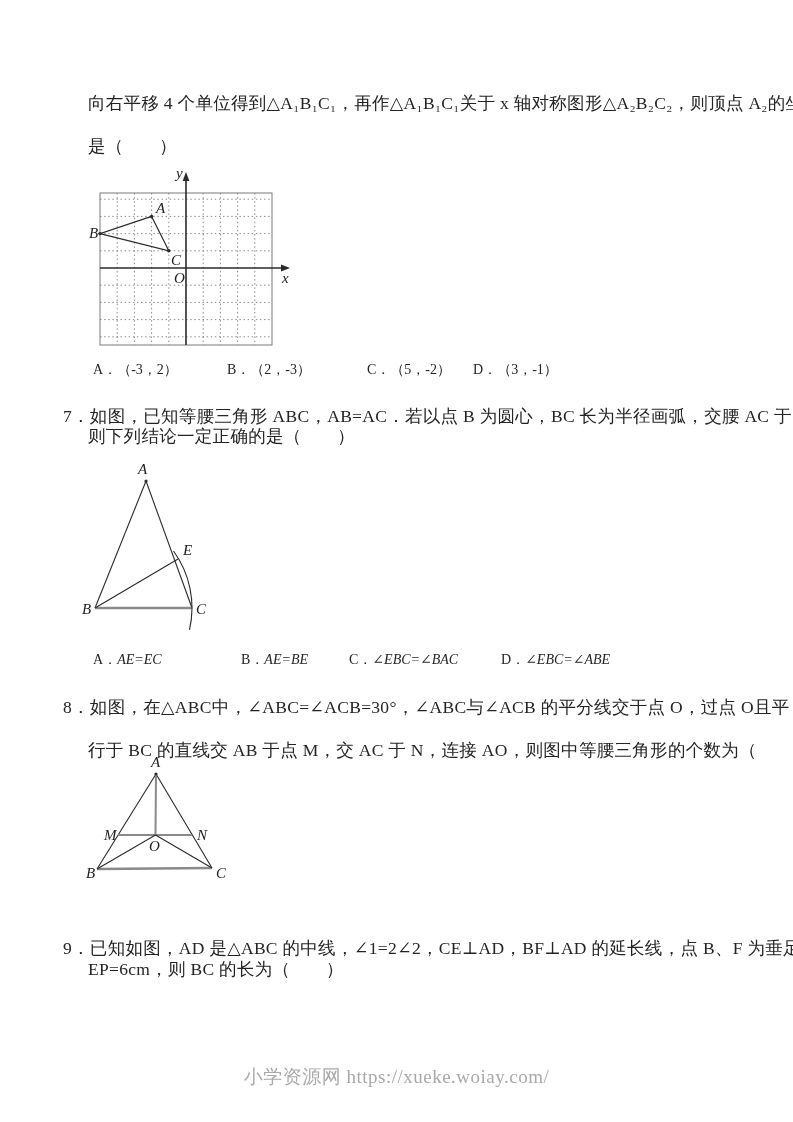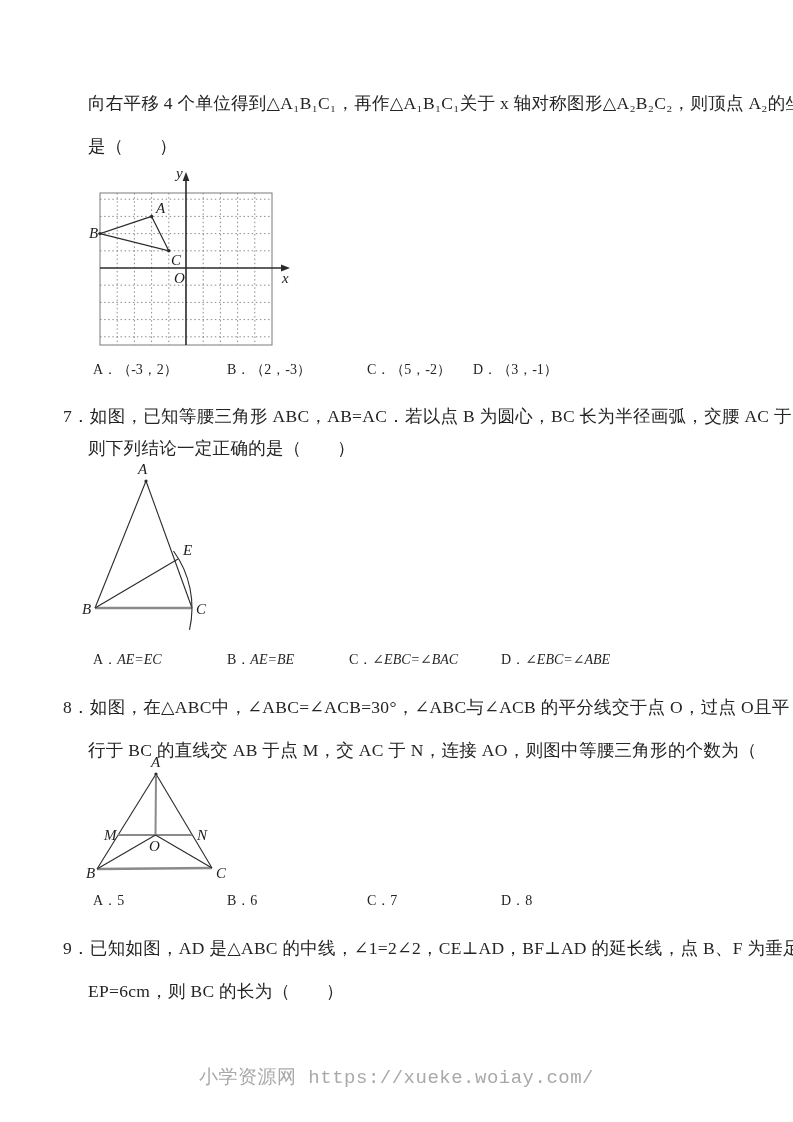--- a/index.html
+++ b/index.html
@@ -14,21 +14,21 @@
     position:absolute; font-size:17.5px; line-height:24px;
     white-space:nowrap; letter-spacing:0.3px;
   }
   .options-row { position:absolute; left:0; width:100%; height:26px; }
   .option { position:absolute; top:0; font-size:14px; white-space:nowrap; }
   .option .opt-text.math { font-style:italic; }
   .figure { position:absolute; }
   .fig-label { font-family:"Liberation Serif","DejaVu Serif",serif; font-style:italic; font-size:15px; fill:#1d1d1d; }
   .footer {
     position:absolute; left:0; width:100%; text-align:center;
-    font-family:Liberation Mono, monospace;
+    font-family:Liberation Serif, serif;
     font-size:19px; color:#a9a9a9; letter-spacing:0.5px;
   }
   svg { display:block; }
 </style>
 </head>
 <body>
 
 <div class="page">
 
   <div class="text-line" style="left:88px; top:91px">向右平移 4 个单位得到△A₁B₁C₁，再作△A₁B₁C₁关于 x 轴对称图形△A₂B₂C₂，则顶点 A₂的坐标</div>
@@ -81,40 +81,40 @@
   </div>
 
   <div class="options-row" style="top:361px">
     <span class="option" style="left:93px"><span class="opt-label">A．</span><span class="opt-text">（-3，2）</span></span>
     <span class="option" style="left:227px"><span class="opt-label">B．</span><span class="opt-text">（2，-3）</span></span>
     <span class="option" style="left:367px"><span class="opt-label">C．</span><span class="opt-text">（5，-2）</span></span>
     <span class="option" style="left:473px"><span class="opt-label">D．</span><span class="opt-text">（3，-1）</span></span>
   </div>
 
   <div class="text-line" style="left:63px; top:404px">7．如图，已知等腰三角形 ABC，AB=AC．若以点 B 为圆心，BC 长为半径画弧，交腰 AC 于点 E，</div>
-  <div class="text-line" style="left:88px; top:436px">则下列结论一定正确的是（　　）</div>
+  <div class="text-line" style="left:88px; top:424px">则下列结论一定正确的是（　　）</div>
 
   <div class="figure" style="left:75px; top:461px">
     <svg width="220" height="180" viewBox="0 0 220 180">
       <line x1="71" y1="20" x2="20" y2="147" stroke="#2a2a2a" stroke-width="1.1"></line>
       <line x1="71" y1="20" x2="117" y2="147" stroke="#2a2a2a" stroke-width="1.1"></line>
       <line x1="20" y1="147" x2="117" y2="147" stroke="#8a8a8a" stroke-width="2.4"></line>
       <line x1="20" y1="147" x2="103" y2="98" stroke="#2a2a2a" stroke-width="1.1"></line>
       <path d="M 98.5 90 A 97 97 0 0 1 114.5 168.8" fill="none" stroke="#2a2a2a" stroke-width="1.1"></path>
       <circle cx="71" cy="20" r="1.6" fill="#2a2a2a"></circle>
       <text x="63" y="13" class="fig-label">A</text>
       <text x="7" y="153" class="fig-label">B</text>
       <text x="121" y="153" class="fig-label">C</text>
       <text x="108" y="94" class="fig-label">E</text>
     </svg>
   </div>
 
   <div class="options-row" style="top:651px">
     <span class="option" style="left:93px"><span class="opt-label">A．</span><span class="opt-text math">AE=EC</span></span>
-    <span class="option" style="left:227px"><span class="opt-label">B．</span><span class="opt-text math">AE=BE</span></span>
+    <span class="option" style="left:241px"><span class="opt-label">B．</span><span class="opt-text math">AE=BE</span></span>
     <span class="option" style="left:349px"><span class="opt-label">C．</span><span class="opt-text math">∠EBC=∠BAC</span></span>
     <span class="option" style="left:501px"><span class="opt-label">D．</span><span class="opt-text math">∠EBC=∠ABE</span></span>
   </div>
 
   <div class="text-line" style="left:63px; top:695px">8．如图，在△ABC中，∠ABC=∠ACB=30°，∠ABC与∠ACB 的平分线交于点 O，过点 O且平</div>
   <div class="text-line" style="left:88px; top:738px">行于 BC 的直线交 AB 于点 M，交 AC 于 N，连接 AO，则图中等腰三角形的个数为（　　）</div>
 
   <div class="figure" style="left:85px; top:754px">
     <svg width="160" height="135" viewBox="0 0 160 135">
       <line x1="71" y1="20" x2="12" y2="115" stroke="#2a2a2a" stroke-width="1.1"></line>
@@ -127,25 +127,19 @@
       <circle cx="71" cy="20" r="1.6" fill="#2a2a2a"></circle>
       <text x="66" y="13" class="fig-label">A</text>
       <text x="19" y="86" class="fig-label">M</text>
       <text x="112" y="86" class="fig-label">N</text>
       <text x="64" y="97" class="fig-label">O</text>
       <text x="1" y="124" class="fig-label">B</text>
       <text x="131" y="124" class="fig-label">C</text>
     </svg>
   </div>
 
-  <div class="options-row" style="top:892px">
-    <span class="option" style="left:93px"><span class="opt-label">A．</span><span class="opt-text">5</span></span>
-    <span class="option" style="left:227px"><span class="opt-label">B．</span><span class="opt-text">6</span></span>
-    <span class="option" style="left:367px"><span class="opt-label">C．</span><span class="opt-text">7</span></span>
-    <span class="option" style="left:501px"><span class="opt-label">D．</span><span class="opt-text">8</span></span>
-  </div>
 
   <div class="text-line" style="left:63px; top:936px">9．已知如图，AD 是△ABC 的中线，∠1=2∠2，CE⊥AD，BF⊥AD 的延长线，点 B、F 为垂足，</div>
-  <div class="text-line" style="left:88px; top:979px">EP=6cm，则 BC 的长为（　　）</div>
+  <div class="text-line" style="left:88px; top:957px">EP=6cm，则 BC 的长为（　　）</div>
 
   <div class="footer" style="top:1064px">小学资源网 https://xueke.woiay.com/</div>
 
 </div>
 
 </body></html>

